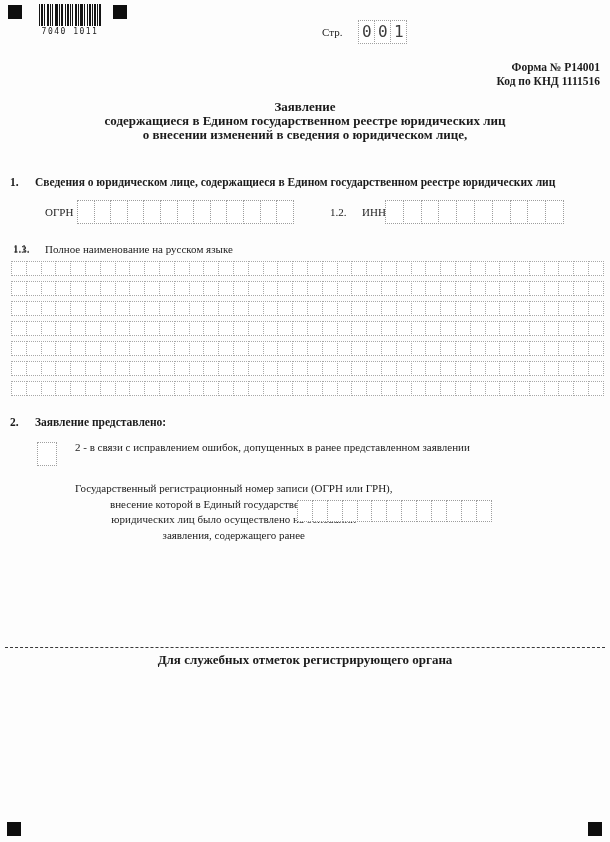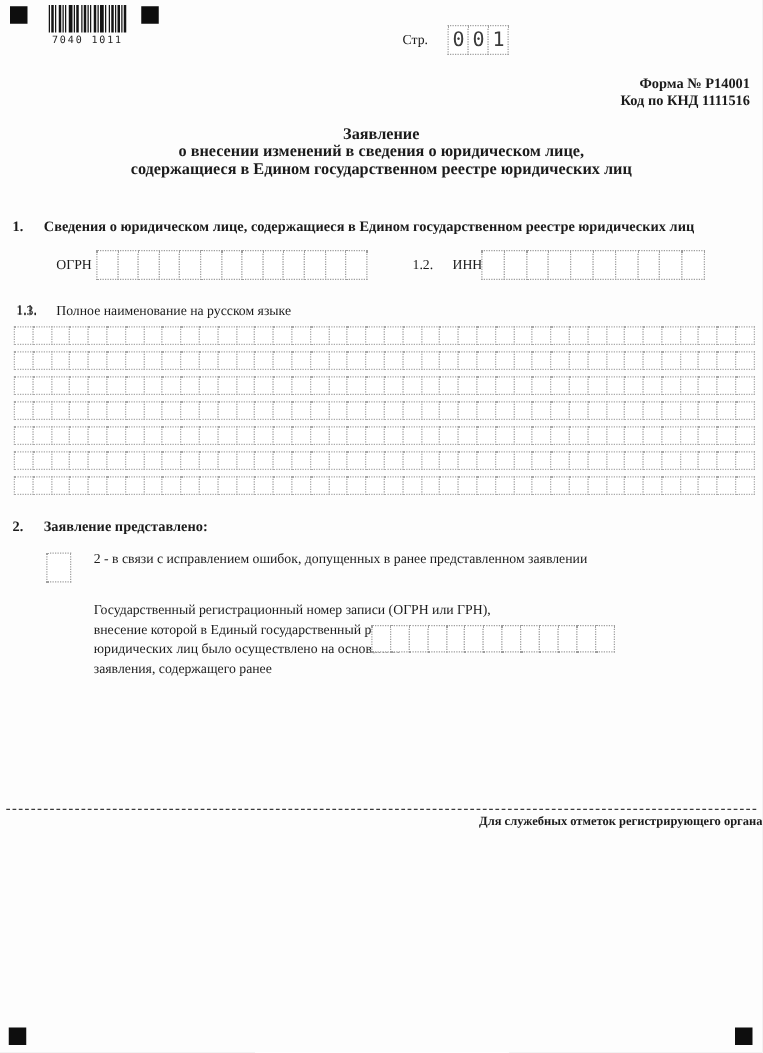--- a/index.html
+++ b/index.html
@@ -48,24 +48,24 @@
   .g-ogrn .cell{width:15.6px;height:22px;}
   .g-inn .cell{width:16.8px;height:22px;}
   .g-grn .cell{width:13.9px;height:20px;}
 
   .name-grid{position:absolute;left:12px;top:261px;width:592px;}
   .nrow{display:flex;height:15px;margin-bottom:5px;}
   .ncell{flex:1;border:1px dotted #a8a8a8;margin-left:-1px;background:#fff;}
 
   .checkbox{position:absolute;left:37px;top:442px;width:18px;height:22px;border:1px dotted #a0a0a0;background:#fff;}
   .options{position:absolute;left:75px;top:439px;font-size:11px;line-height:17.5px;white-space:nowrap;}
-  .note{position:absolute;left:75px;top:481px;font-size:11px;line-height:15.5px;white-space:nowrap;}
+  .note{position:absolute;left:75px;top:481px;font-size:11px;line-height:15.5px;white-space:nowrap;text-align:center;}
 
   .dash-sep{position:absolute;left:5px;top:647px;width:600px;border-top:1px dashed #3a3a3a;}
-  .footer-caption{position:absolute;left:0;top:652px;width:610px;text-align:right;font-weight:bold;font-size:10px;}
+  .footer-caption{position:absolute;left:0;top:652px;width:610px;text-align:center;font-weight:bold;font-size:13px;}
 </style>
 </head>
 <body>
 
 <div class="page">
 
   <div class="regmark rm-tl"></div>
 
   <div class="barcode">
     <div class="bars" id="barcode-bars"><span class="bbar" style="width: 1px;"></span><span class="bgap" style="width: 1px;"></span><span class="bbar" style="width: 2px;"></span><span class="bgap" style="width: 1px;"></span><span class="bbar" style="width: 1px;"></span><span class="bgap" style="width: 2px;"></span><span class="bbar" style="width: 2px;"></span><span class="bgap" style="width: 1px;"></span><span class="bbar" style="width: 1px;"></span><span class="bgap" style="width: 1px;"></span><span class="bbar" style="width: 1px;"></span><span class="bgap" style="width: 2px;"></span><span class="bbar" style="width: 3px;"></span><span class="bgap" style="width: 1px;"></span><span class="bbar" style="width: 1px;"></span><span class="bgap" style="width: 1px;"></span><span class="bbar" style="width: 2px;"></span><span class="bgap" style="width: 2px;"></span><span class="bbar" style="width: 1px;"></span><span class="bgap" style="width: 1px;"></span><span class="bbar" style="width: 2px;"></span><span class="bgap" style="width: 1px;"></span><span class="bbar" style="width: 1px;"></span><span class="bgap" style="width: 1px;"></span><span class="bbar" style="width: 1px;"></span><span class="bgap" style="width: 2px;"></span><span class="bbar" style="width: 2px;"></span><span class="bgap" style="width: 1px;"></span><span class="bbar" style="width: 1px;"></span><span class="bgap" style="width: 1px;"></span><span class="bbar" style="width: 3px;"></span><span class="bgap" style="width: 1px;"></span><span class="bbar" style="width: 1px;"></span><span class="bgap" style="width: 2px;"></span><span class="bbar" style="width: 1px;"></span><span class="bgap" style="width: 1px;"></span><span class="bbar" style="width: 2px;"></span><span class="bgap" style="width: 1px;"></span><span class="bbar" style="width: 1px;"></span><span class="bgap" style="width: 1px;"></span><span class="bbar" style="width: 2px;"></span><span class="bgap" style="width: 1px;"></span><span class="bbar" style="width: 1px;"></span><span class="bgap" style="width: 1px;"></span><span class="bbar" style="width: 2px;"></span></div>
@@ -78,22 +78,22 @@
     <span class="pn-label">Стр.</span><span class="pn-boxes" id="page-digit-boxes"><span class="pdigit">0</span><span class="pdigit">0</span><span class="pdigit">1</span></span>
   </div>
 
   <div class="form-refs">
     <div>Форма № Р14001</div>
     <div>Код по КНД 1111516</div>
   </div>
 
   <div class="title">
     <div>Заявление</div>
+    <div>содержащиеся в Едином государственном реестре юридических лиц</div>
     <div>о внесении изменений в сведения о юридическом лице,</div>
-    <div>содержащиеся в Едином государственном реестре юридических лиц</div>
   </div>
 
   <div class="sec-head s1">
     <span class="num">1.</span><span>Сведения о юридическом лице, содержащиеся в Едином государственном реестре юридических лиц</span>
   </div>
 
   <span class="fld-lbl" style="left:13px;top:206px;margin-top:36px;">1.1.</span>
   <span class="fld-lbl" style="left:45px;top:206px;">ОГРН</span>
   <span class="cellgrid g-ogrn" style="left:78px;top:200px;" id="ogrn-grid"><span class="cell"></span><span class="cell"></span><span class="cell"></span><span class="cell"></span><span class="cell"></span><span class="cell"></span><span class="cell"></span><span class="cell"></span><span class="cell"></span><span class="cell"></span><span class="cell"></span><span class="cell"></span><span class="cell"></span></span>
 

